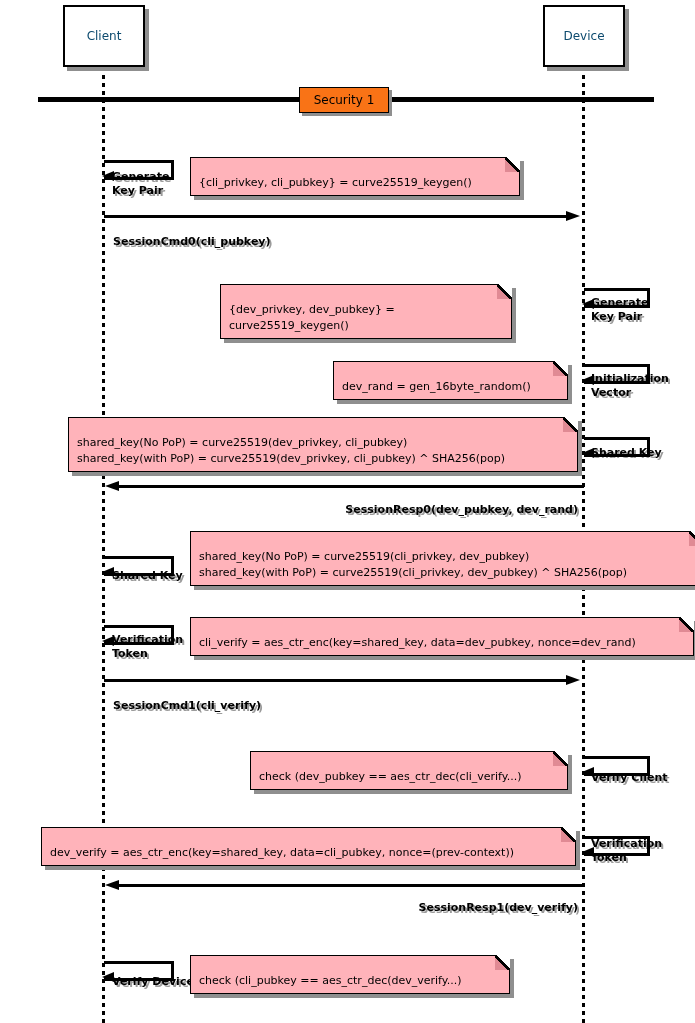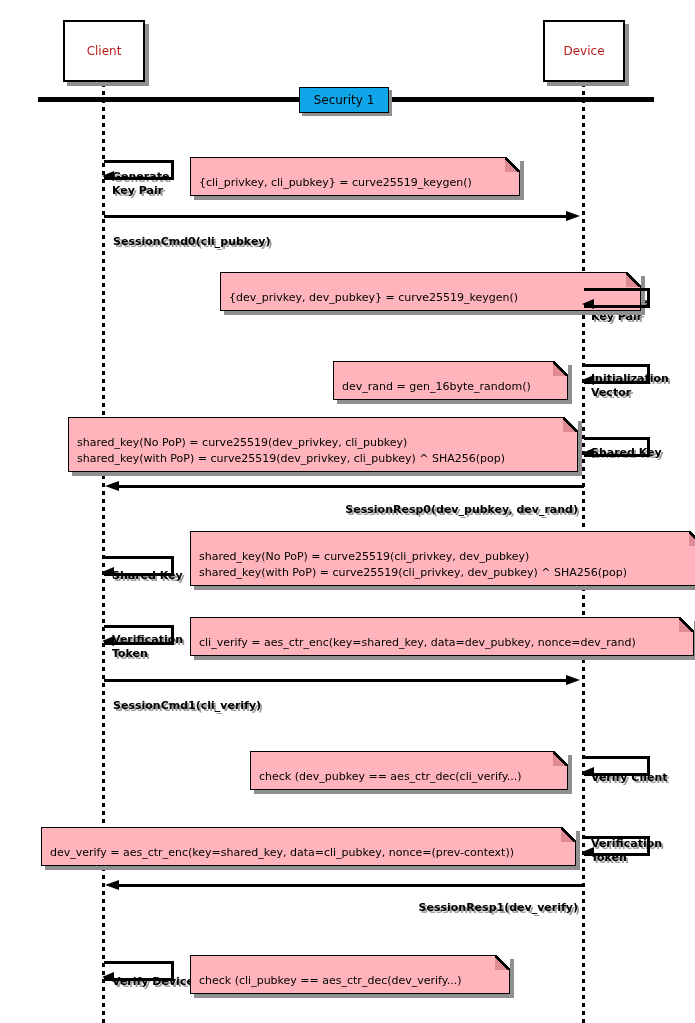--- a/index.html
+++ b/index.html
@@ -2,32 +2,32 @@
 <html><head>
 <meta charset="utf-8">
 <style>
   * { margin: 0; padding: 0; box-sizing: border-box; }
   html, body { background: #ffffff; }
   .canvas {
     position: relative; width: 695px; height: 1023px; background: #fff;
     font-family: "DejaVu Sans", "Liberation Sans", sans-serif; overflow: hidden;
   }
   .actor {
-    position: absolute; top: 20px; width: 82px; height: 62px; background: #fff;
+    position: absolute; top: 5px; width: 82px; height: 62px; background: #fff;
     border: 2px solid #000; box-shadow: 4px 4px 0 #8f8f8f;
-    display: flex; align-items: center; justify-content: center; font-size: 12px; color: #b91c1c;
+    display: flex; align-items: center; justify-content: center; font-size: 12px; color: #0c4a6e;
   }
   .lifeline {
     position: absolute; top: 67px; bottom: 0; width: 3px;
     background: repeating-linear-gradient(to bottom, #000 0 4px, transparent 4px 8px);
   }
   .divider-line { position: absolute; left: 38px; top: 97px; width: 616px; height: 5px; background: #000; }
   .divider-box {
     position: absolute; left: 299px; top: 87px; width: 90px; height: 26px;
-    background: #0ea5e9; border: 1px solid #000; box-shadow: 3px 3px 0 #8f8f8f;
+    background: #f97316; border: 1px solid #000; box-shadow: 3px 3px 0 #8f8f8f;
     display: flex; align-items: center; justify-content: center; font-size: 12px; color: #000;
   }
   .action-label, .msg-label {
     position: absolute; font-size: 11px; font-weight: bold; line-height: 1.3;
     white-space: pre-line; color: #000; text-shadow: 2px 2px 0 #9b9b9b; margin-top: 36px;
   }
   .msg-label.right { text-align: right; }
   .msg-line { position: absolute; height: 3px; background: #000; }
   .head-right {
     position: absolute; width: 0; height: 0;
@@ -78,21 +78,21 @@
     <span class="loop-head"></span>
   </div>
   <div class="note" style="left:190px; top:157px; width:330px">{cli_privkey, cli_pubkey} = curve25519_keygen()</div>
 
   <div class="msg-label" style="left:113px; top:199px">SessionCmd0(cli_pubkey)</div>
   <div class="msg-line" style="left:104px; top:215px; width:464px"></div>
   <div class="head-right" style="left:566px; top:211px"></div>
 
   <div class="action-label" style="left:591px; top:260px">Generate
 Key Pair</div>
-  <div class="note" style="left:220px; top:272px; width:421px">{dev_privkey, dev_pubkey} = curve25519_keygen()</div>
+  <div class="note" style="left:220px; top:284px; width:292px">{dev_privkey, dev_pubkey} = curve25519_keygen()</div>
   <div class="selfloop" style="left:584px; top:288px; width:66px">
     <span class="loop-head"></span>
   </div>
 
   <div class="action-label" style="left:591px; top:336px">Initialization
 Vector</div>
   <div class="note" style="left:333px; top:361px; width:235px">dev_rand = gen_16byte_random()</div>
   <div class="selfloop" style="left:584px; top:364px; width:66px">
     <span class="loop-head"></span>
   </div>

